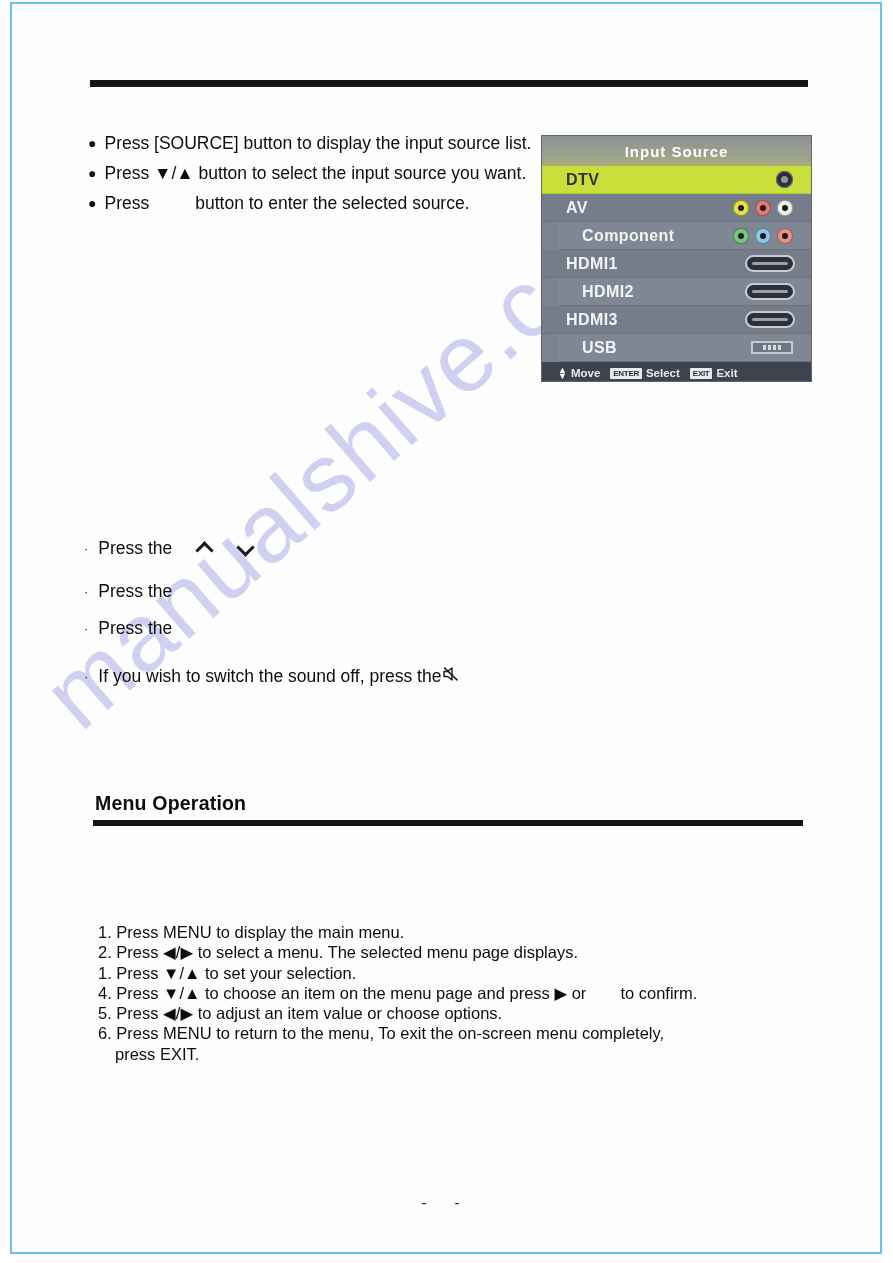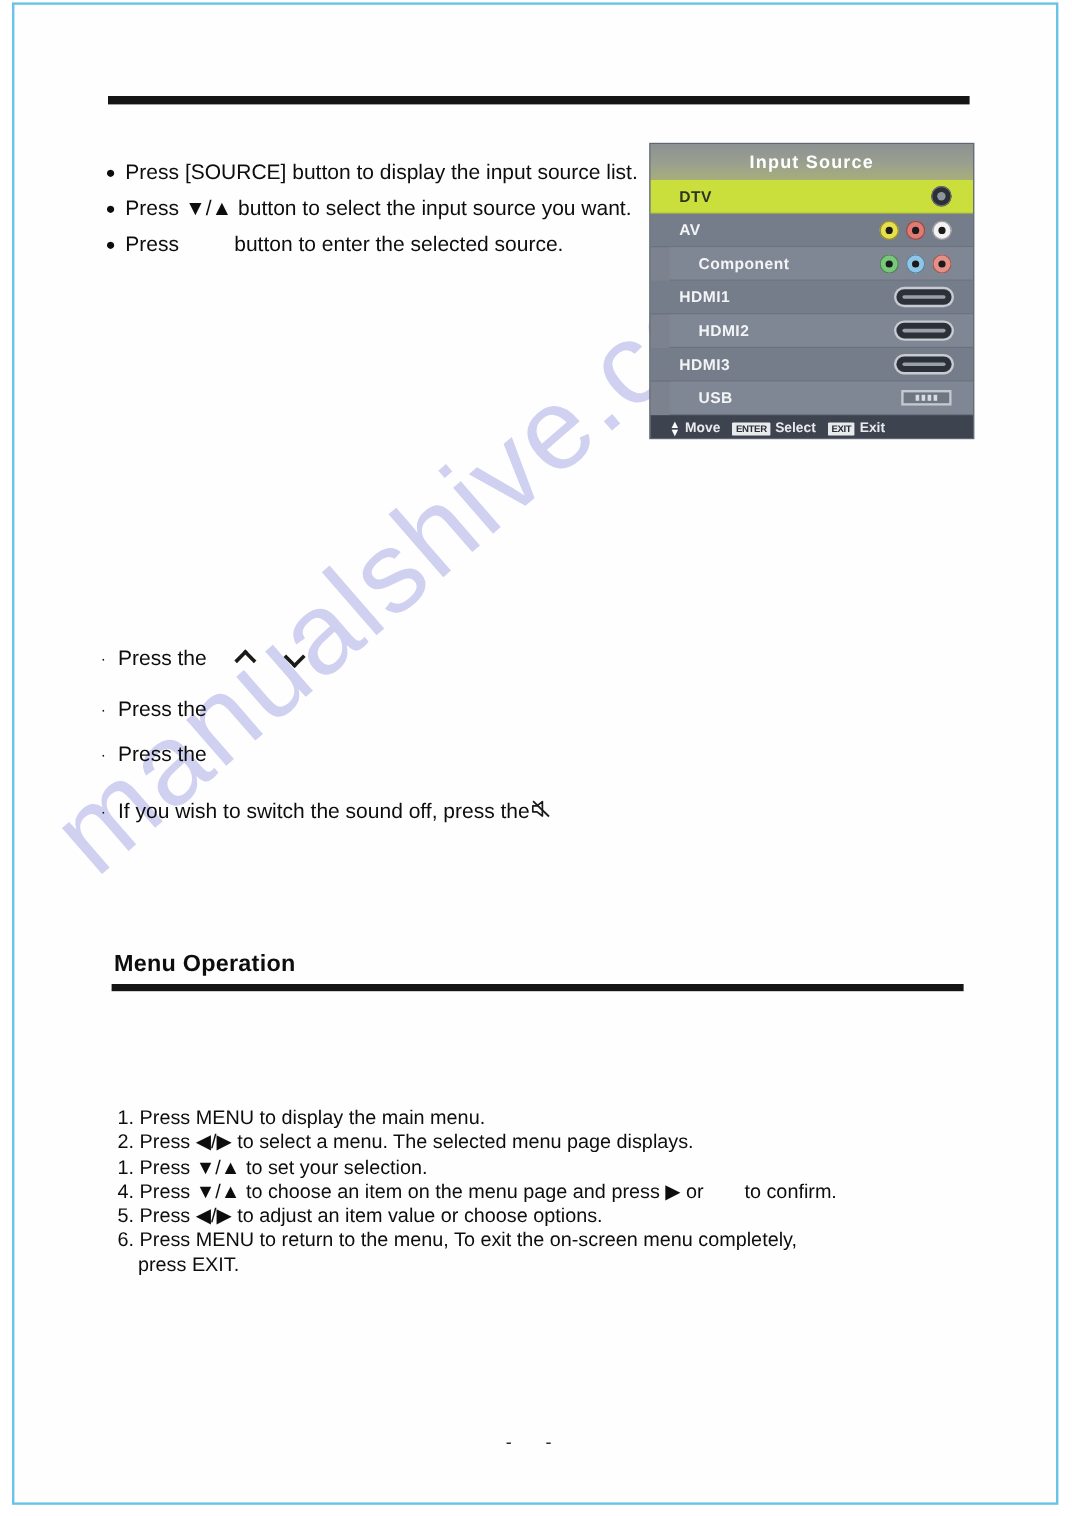--- a/index.html
+++ b/index.html
@@ -95,21 +95,21 @@
   }
   .gap-key {
     display: inline-block;
     width: 46px;
   }
 
   
   #input-source-panel {
     position: absolute;
     left: 542px;
-    top: 120px;
+    top: 136px;
     width: 269px;
     height: 245px;
     background: #7c838f;
     box-sizing: border-box;
     overflow: hidden;
     box-shadow: 0 0 0 1px #5f666f;
   }
   .osd-title {
     height: 30px;
     background: linear-gradient(to bottom, #8c9193 0%, #9aa08e 55%, #a8ae7a 100%);
@@ -122,21 +122,21 @@
     justify-content: center;
   }
   .osd-row {
     height: 28px;
     display: flex;
     align-items: center;
     justify-content: space-between;
     padding: 0 18px 0 24px;
     box-sizing: border-box;
     color: #f3f4f6;
-    font-size: 13px;
+    font-size: 16px;
     font-weight: bold;
     letter-spacing: 0.4px;
     background: #767d8a;
     border-bottom: 1px solid #6b727e;
   }
   .osd-row.alt { background: #7f8694; margin-left: 16px; }
   .osd-row.selected {
     background: #cade3c;
     color: #2e3420;
     border-bottom: 1px solid #b5c733;

